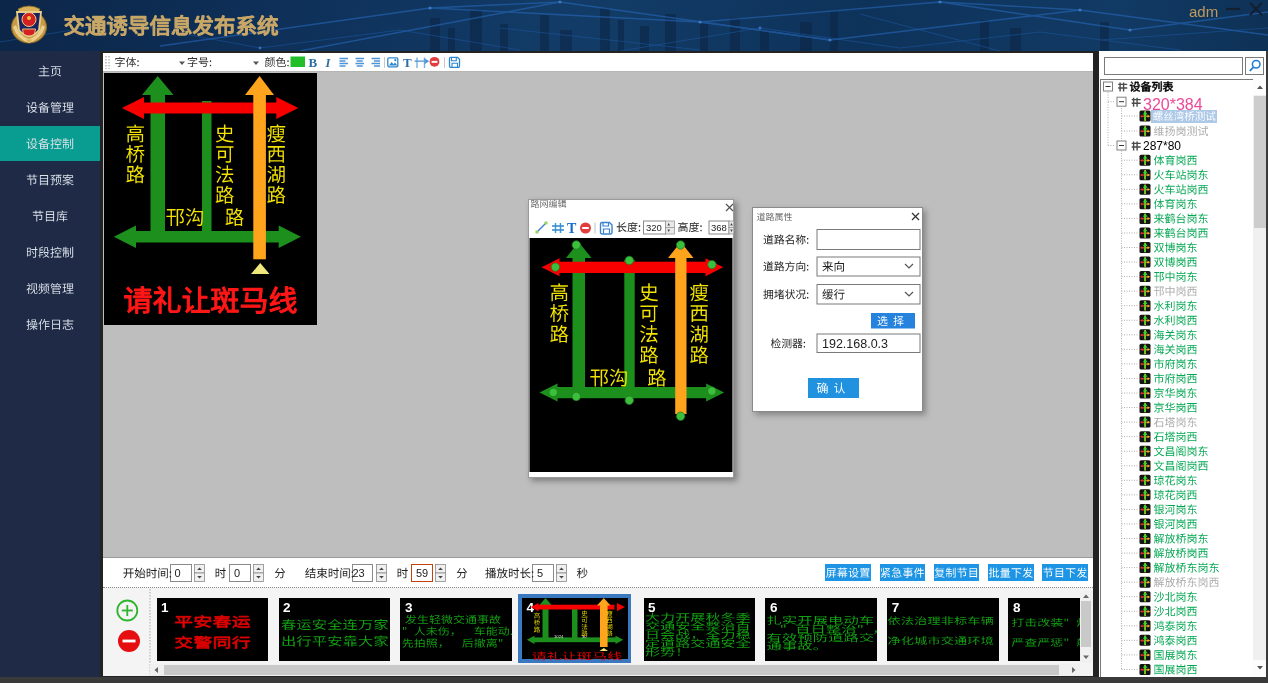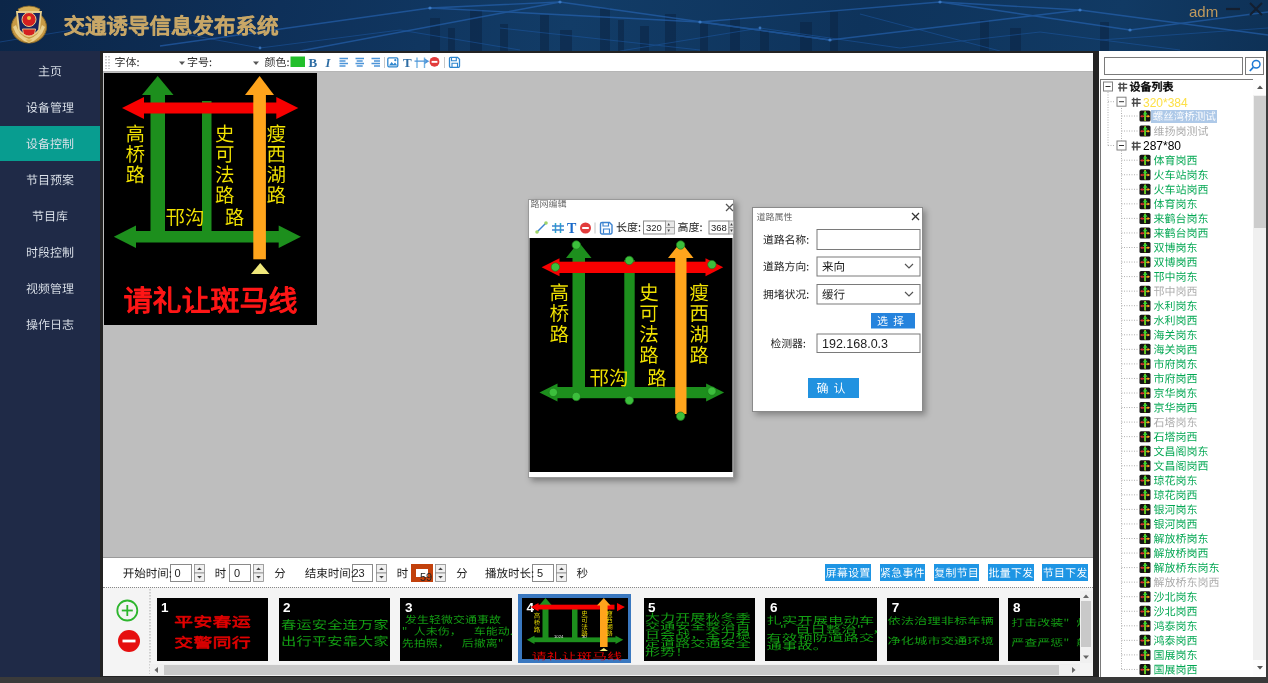--- a/index.html
+++ b/index.html
@@ -236,21 +236,21 @@
 </svg>
     <div class="abs" style="left:351.5px;top:564px;width:21.7px;height:18px;background:#fff;border:1px solid #8a8a8a;font-size:11px;color:#222;line-height:16px;padding-left:0;z-index:6">23</div>
     <svg width="11" height="18" viewBox="0 0 11 18" style="position:absolute;left:375.7px;top:564px;z-index:6">
 <g fill="#f0f0f0" stroke="#8a8a8a" stroke-width="0.8">
         <rect x="0.5" y="0.5" width="10" height="8.5"></rect>
         <rect x="0.5" y="9" width="10" height="8.5"></rect>
       </g>
 <path d="M3.2 6 h4.6 L5.5 3.6 Z" fill="#444"></path>
       <path d="M3.2 12 h4.6 L5.5 14.4 Z" fill="#444"></path>
 </svg>
-    <div class="abs" style="left:411px;top:564px;width:21.7px;height:18px;background:#fff;border:5px solid #c2410c;font-size:11px;color:#222;line-height:16px;padding-left:4px;z-index:6">59</div>
+    <div class="abs" style="left:411px;top:564px;width:21.7px;height:18px;background:#fff;border:1px solid #c2410c;font-size:11px;color:#222;line-height:16px;padding-left:4px;z-index:6">59</div>
     <svg width="11" height="18" viewBox="0 0 11 18" style="position:absolute;left:435.2px;top:564px;z-index:6">
 <g fill="#f0f0f0" stroke="#8a8a8a" stroke-width="0.8">
         <rect x="0.5" y="0.5" width="10" height="8.5"></rect>
         <rect x="0.5" y="9" width="10" height="8.5"></rect>
       </g>
 <path d="M3.2 6 h4.6 L5.5 3.6 Z" fill="#444"></path>
       <path d="M3.2 12 h4.6 L5.5 14.4 Z" fill="#444"></path>
 </svg>
     <div class="abs" style="left:532px;top:564px;width:21.5px;height:18px;background:#fff;border:1px solid #8a8a8a;font-size:11px;color:#222;line-height:16px;padding-left:4px;z-index:6">5</div>
     <svg width="11" height="18" viewBox="0 0 11 18" style="position:absolute;left:556px;top:564px;z-index:6">
@@ -445,21 +445,21 @@
       <use href="#devicon" y="451.6"></use>
       <use href="#devicon" y="466.15"></use>
       <use href="#devicon" y="480.7"></use>
       <use href="#devicon" y="495.25"></use>
       <use href="#devicon" y="509.8"></use>
       <use href="#devicon" y="524.35"></use>
       <use href="#devicon" y="538.9"></use>
       <use href="#devicon" y="553.45"></use>
 </svg>
 
-<div class="abs" style="left:1143px;top:95.5px;font-size:12px;color:#fde047;z-index:7">320*384</div>
+<div class="abs" style="left:1143px;top:95.5px;font-size:16px;color:#ec4899;z-index:7">320*384</div>
 <div class="abs" style="left:1143px;top:139.3px;font-size:12px;color:#000;z-index:7">287*80</div>
 <div class="abs" style="left:123.5px;top:566px;font-size:11px;color:#222;z-index:7"></div>
 <svg id="ov" width="1268" height="683" viewBox="0 0 1268 683" style="position:absolute;left:0;top:0;z-index:90;pointer-events:none">
       <defs>
         <clipPath id="clip8">
           <rect x="1008.4" y="597.8" width="71.6" height="62.8"></rect>
         </clipPath>
         <path id="u4ea4" d="M65 43 73 41Q67 27 58 17Q49 8 37 2Q24 -4 9 -8Q9 -7 8 -6Q7 -5 6 -4Q6 -2 5 -1Q20 2 32 7Q44 13 52 22Q60 30 65 43ZM32 60 39 57Q36 53 31 48Q27 44 22 40Q17 36 13 34Q12 34 11 35Q10 36 9 38Q8 39 7 39Q11 42 16 45Q21 48 25 52Q29 56 32 60ZM35 42Q42 25 58 14Q73 3 96 0Q95 -1 94 -2Q93 -4 92 -5Q92 -6 91 -7Q75 -4 63 2Q51 8 42 18Q34 27 28 40ZM7 70H93V63H7ZM62 56 68 60Q72 57 77 53Q82 49 86 45Q91 41 94 38L87 33Q85 36 81 40Q76 44 71 48Q66 52 62 56ZM42 82 49 85Q51 82 53 78Q55 74 56 72L49 69Q48 72 46 76Q44 79 42 82Z"></path>
         <path id="u901a" d="M26 46V9H18V39H4V46ZM6 76 12 80Q15 78 18 75Q21 72 24 69Q27 66 29 64L24 58Q22 61 19 64Q16 67 13 70Q10 73 6 76ZM45 67 50 72Q55 70 60 68Q65 66 70 63Q75 61 79 59L74 54Q70 56 66 58Q61 61 55 63Q50 66 45 67ZM36 59H88V53H43V7H36ZM84 59H92V15Q92 12 91 10Q90 9 88 8Q86 7 83 7Q80 7 75 7Q74 8 74 10Q73 12 73 13Q76 13 79 13Q82 13 83 13Q84 13 84 13Q84 14 84 15ZM36 80H86V74H36ZM40 44H87V39H40ZM40 30H87V24H40ZM60 56H67V8H60ZM84 80H86L87 81L92 77Q87 72 80 68Q73 63 66 60Q65 61 64 63Q63 64 62 65Q66 66 70 69Q74 71 78 74Q82 77 84 79ZM22 12Q25 12 27 10Q29 8 33 6Q38 2 45 2Q51 1 60 1Q64 1 69 1Q74 1 79 1Q84 2 88 2Q93 2 97 3Q96 2 96 0Q96 -1 95 -2Q95 -4 95 -5Q92 -5 88 -5Q84 -5 79 -5Q74 -6 69 -6Q64 -6 60 -6Q50 -6 44 -5Q37 -3 32 0Q29 2 26 4Q24 6 22 6Q20 6 18 4Q16 2 14 -1Q11 -4 9 -7L4 -1Q9 5 14 8Q18 12 22 12Z"></path>
         <path id="u8bf1" d="M37 64H94V58H37ZM40 35H74V28H40ZM62 76H69V37H62ZM84 83 89 78Q83 76 75 75Q66 74 58 73Q49 72 41 72Q41 73 40 75Q40 76 39 78Q45 78 51 79Q57 79 63 80Q69 80 75 81Q80 82 84 83ZM85 22H92Q92 22 92 21Q92 20 91 19Q91 11 90 6Q90 2 89 -1Q88 -4 87 -5Q86 -7 84 -7Q83 -8 81 -8Q79 -8 76 -8Q72 -8 69 -8Q68 -6 68 -4Q68 -3 67 -1Q70 -2 73 -2Q76 -2 78 -2Q79 -2 80 -2Q80 -2 81 -1Q82 0 82 2Q83 4 84 9Q84 14 85 21ZM59 62 64 60Q62 55 57 50Q53 45 48 41Q43 38 38 35Q37 36 36 38Q34 40 33 41Q38 43 43 46Q48 49 52 54Q56 58 59 62ZM72 62Q75 58 79 54Q83 50 87 47Q92 43 96 41Q95 40 94 39Q92 37 91 36Q87 38 82 42Q78 46 74 50Q70 55 67 60ZM51 32H59Q58 25 57 19Q56 13 54 8Q52 2 48 -2Q45 -6 39 -8Q38 -8 38 -7Q37 -6 36 -4Q35 -4 34 -3Q39 0 43 3Q46 6 48 11Q50 15 50 21Q51 26 51 32ZM72 22H87V16H71ZM72 35H79Q78 30 77 25Q76 20 74 16H68Q69 20 70 25Q71 30 72 35ZM11 77 16 82Q19 79 21 77Q24 74 26 71Q28 68 30 66L24 62Q23 64 21 66Q19 69 16 72Q14 75 11 77ZM18 -4 16 4 18 7 36 20Q36 19 37 17Q38 15 39 14Q32 9 28 6Q24 3 22 1Q20 -1 19 -2Q18 -3 18 -4ZM4 53H23V46H4ZM18 -4Q17 -3 16 -2Q16 0 15 1Q14 2 14 3Q15 4 17 6Q18 8 18 11V53H26V5Q26 5 25 4Q24 4 23 3Q22 2 20 1Q19 -1 18 -2Q18 -3 18 -4Z"></path>

